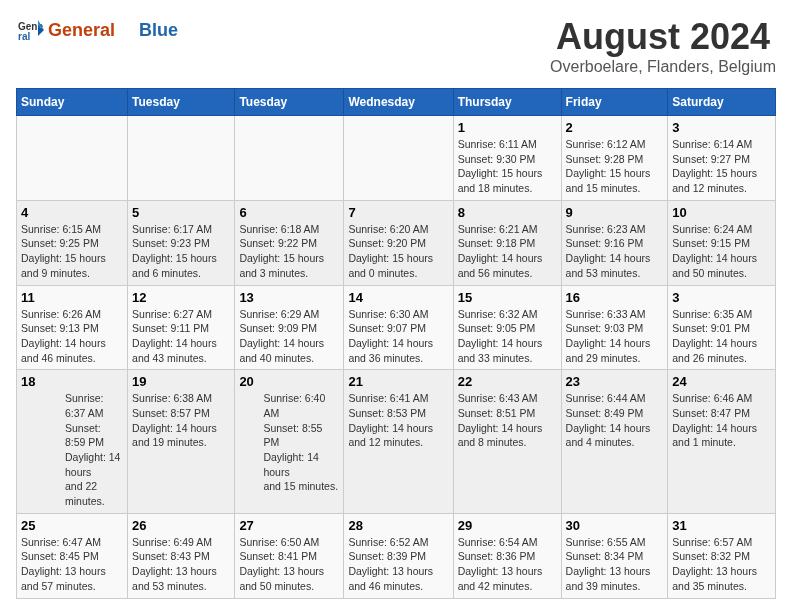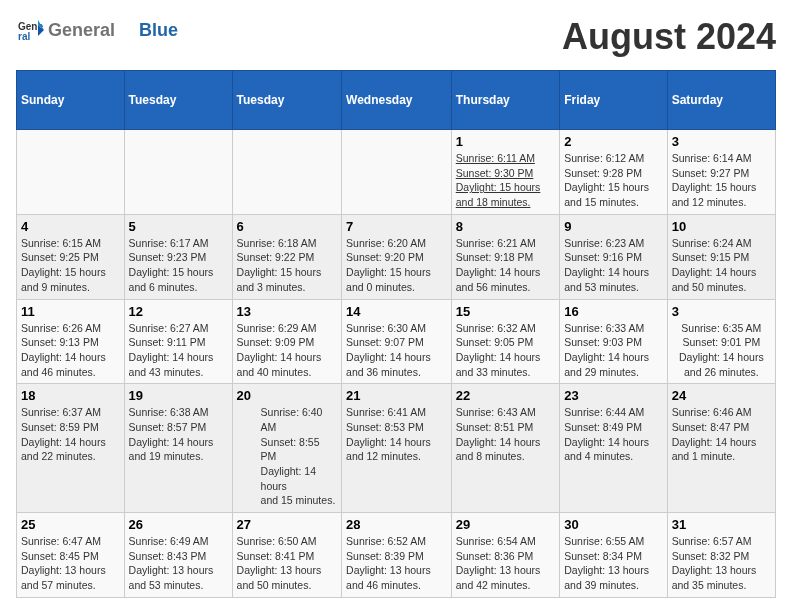--- a/index.html
+++ b/index.html
@@ -38,21 +38,21 @@
       color: #555;
     }
     table {
       width: 100%;
       border-collapse: collapse;
       font-size: 11px;
     }
     thead tr th {
       background-color: #2266bb;
       color: #fff;
-      padding: 22px 4px;
+      padding: 6px 4px;
       text-align: left;
       font-size: 12px;
       border: 1px solid #1a4f99;
     }
     tbody tr td {
       border: 1px solid #ccc;
       padding: 4px;
       vertical-align: top;
       min-height: 80px;
       width: 113px;
@@ -84,26 +84,27 @@
 <div class="header-area">
   <div class="logo">
     <svg class="logo-icon" viewBox="0 0 28 28" xmlns="http://www.w3.org/2000/svg">
       <text x="2" y="14" font-size="10" font-weight="bold" fill="#333">Gene</text>
       <text x="2" y="24" font-size="10" font-weight="bold" fill="#2266aa">ral</text>
       <polygon points="22,4 28,14 22,10" fill="#2288cc"></polygon>
       <polygon points="22,10 28,14 22,20" fill="#1155aa"></polygon>
     </svg>
     <div>
       <div>
-        <span style="font-size:18px;font-weight:bold;color:#737373;">General</span><span style="font-size:18px;font-weight:bold;color:#2266aa;padding-left:24px;">Blue</span>
+        <span style="font-size:18px;font-weight:bold;color:#c2410c;">General</span><span style="font-size:18px;font-weight:bold;color:#2266aa;padding-left:24px;">Blue</span>
       </div>
     </div>
   </div>
   <div class="title-area">
     <div class="main-title">August 2024</div>
+    <div class="subtitle">Overboelare, Flanders, Belgium</div>
   </div>
 </div>
 
 <table>
   <thead>
     <tr>
     <th>Sunday</th>
         <th>Tuesday</th>
         <th>Tuesday</th>
         <th>Wednesday</th>
@@ -113,21 +114,21 @@
       </tr>
   </thead>
   <tbody id="calendar-body">
   <tr>
         <td class="empty-cell"></td>
         <td class="empty-cell"></td>
         <td class="empty-cell"></td>
         <td class="empty-cell"></td>
         <td>
           <span class="day-num">1</span>
-          <div class="day-info" style="white-space: pre-line; text-decoration: underline;">Sunrise: 6:11 AM
+          <div class="day-info" style="white-space: pre-line;">Sunrise: 6:11 AM
 Sunset: 9:30 PM
 Daylight: 15 hours
 and 18 minutes.</div>
         </td>
         <td>
           <span class="day-num">2</span>
           <div class="day-info" style="white-space: pre-line;">Sunrise: 6:12 AM
 Sunset: 9:28 PM
 Daylight: 15 hours
 and 15 minutes.</div>
@@ -229,30 +230,30 @@
         </td>
         <td>
           <span class="day-num">16</span>
           <div class="day-info" style="white-space: pre-line;">Sunrise: 6:33 AM
 Sunset: 9:03 PM
 Daylight: 14 hours
 and 29 minutes.</div>
         </td>
         <td>
           <span class="day-num">3</span>
-          <div class="day-info" style="white-space: pre-line; text-align: center;">Sunrise: 6:35 AM
+          <div class="day-info" style="white-space: pre-line;">Sunrise: 6:35 AM
 Sunset: 9:01 PM
 Daylight: 14 hours
 and 26 minutes.</div>
         </td>
       </tr>
       <tr>
         <td>
           <span class="day-num">18</span>
-          <div class="day-info" style="white-space: pre-line;">Sunrise: 6:37 AM
+          <div class="day-info" style="white-space: pre-line; margin-left: 44px;">Sunrise: 6:37 AM
 Sunset: 8:59 PM
 Daylight: 14 hours
 and 22 minutes.</div>
         </td>
         <td>
           <span class="day-num">19</span>
           <div class="day-info" style="white-space: pre-line;">Sunrise: 6:38 AM
 Sunset: 8:57 PM
 Daylight: 14 hours
 and 19 minutes.</div>

